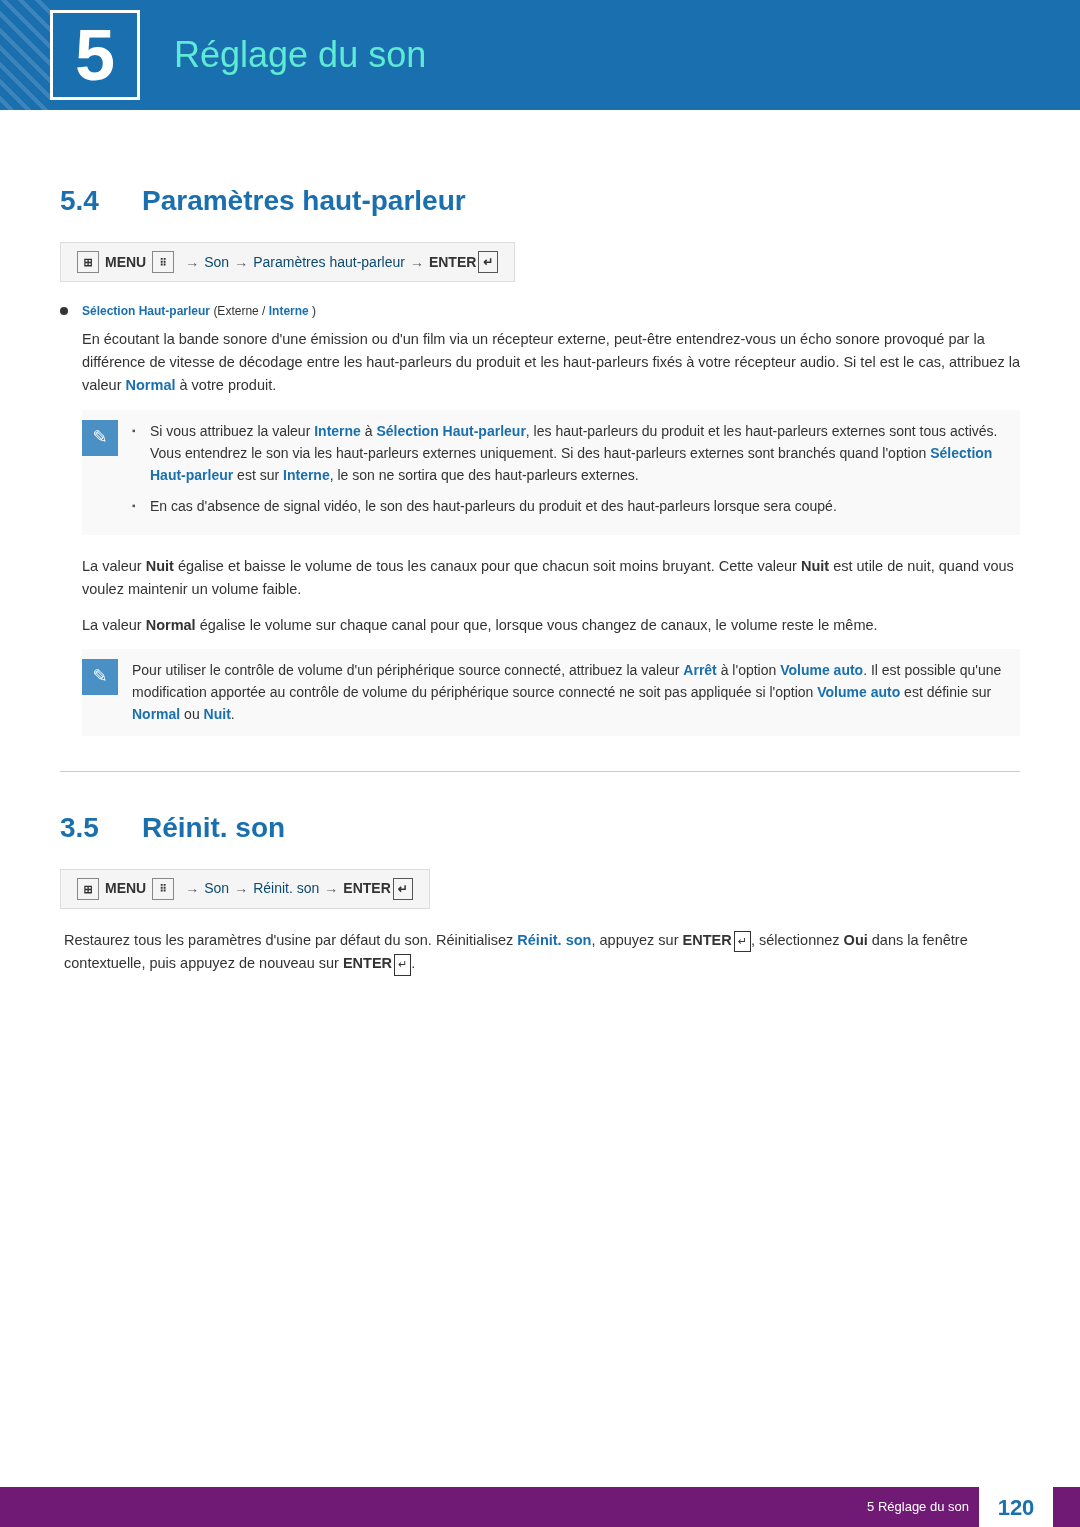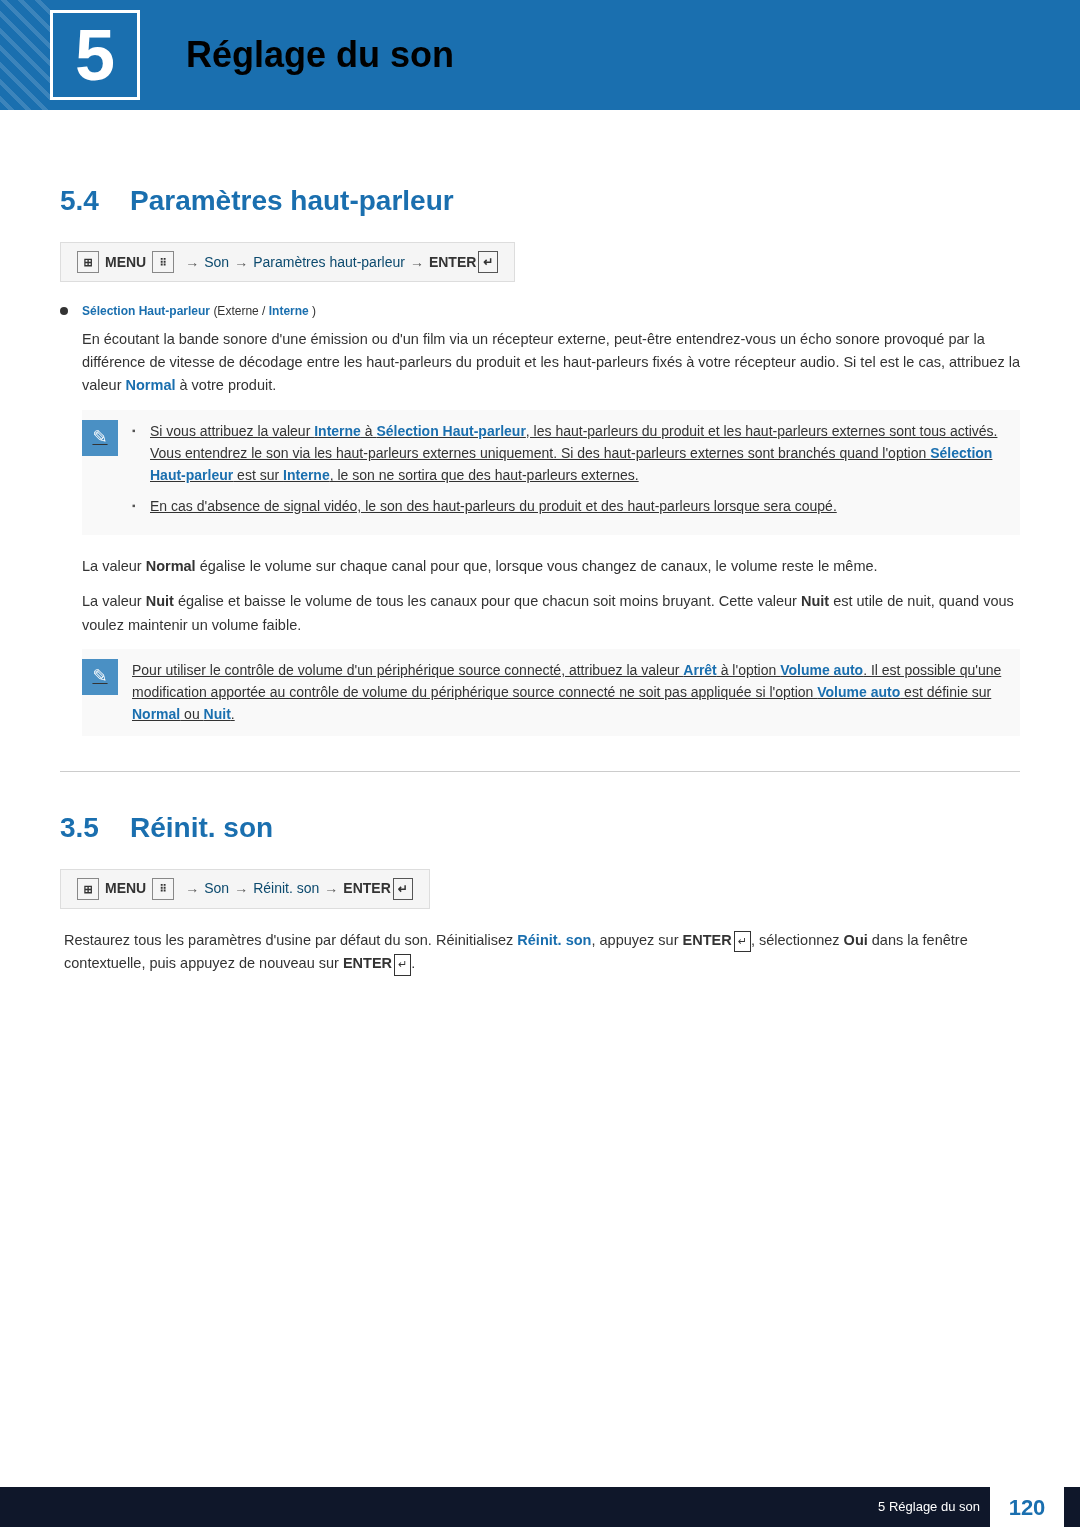--- a/index.html
+++ b/index.html
@@ -34,24 +34,24 @@
       width: 90px;
       height: 90px;
       display: flex;
       align-items: center;
       justify-content: center;
       border: 3px solid #ffffff;
       flex-shrink: 0;
     }
 
     .header-title {
-      color: #000000;
+      color: #5eead4;
       font-size: 36px;
-      font-weight: bold;
-      margin-left: 46px;
+      font-weight: normal;
+      margin-left: 34px;
     }
 
     
     .stripe-decoration {
       position: absolute;
       top: 0;
       left: 0;
       width: 50px;
       height: 110px;
       overflow: hidden;
@@ -76,20 +76,21 @@
     .content {
       padding: 40px 60px 60px 60px;
     }
 
     
     .section-heading {
       display: flex;
       align-items: flex-start;
       margin-bottom: 20px;
       margin-top: 30px;
+      gap: 12px;
     }
 
     .section-number {
       color: #1a6faf;
       font-size: 28px;
       font-weight: bold;
       min-width: 70px;
     }
 
     .section-title {
@@ -185,21 +186,20 @@
     }
 
     
     .note-box {
       display: flex;
       align-items: flex-start;
       background: #f9f9f9;
       border-left: none;
       margin: 10px 0 10px 22px;
       padding: 10px 0;
-      text-decoration: underline;
     }
 
     .note-icon {
       width: 36px;
       height: 36px;
       background: #4a90c4;
       flex-shrink: 0;
       margin-right: 14px;
       display: flex;
       align-items: center;
@@ -250,25 +250,25 @@
       margin: 35px 0;
     }
 
     
     .page-footer {
       position: fixed;
       bottom: 0;
       left: 0;
       width: 1080px;
       height: 40px;
-      background: #0f172a;
+      background: #701a75;
       display: flex;
       align-items: center;
       justify-content: flex-end;
-      padding: 0 16px;
+      padding: 0 27px;
     }
 
     .footer-text {
       color: #ffffff;
       font-size: 13px;
       margin-right: 10px;
     }
 
     .footer-page-number {
       background: #ffffff;
@@ -338,24 +338,24 @@
           <li>
             En cas d'absence de signal vidéo, le son des haut-parleurs du produit et des haut-parleurs lorsque sera coupé.
           </li>
         </ul>
       </div>
     </div>
   </div>
 
   <div class="bullet-section">
     <div class="bullet-body">
+      La valeur <span class="inline-bold">Nuit</span> égalise et baisse le volume de tous les canaux pour que chacun soit moins bruyant. Cette valeur <span class="inline-bold">Nuit</span> est utile de nuit, quand vous voulez maintenir un volume faible.
+    </div>
+    <div class="bullet-body">
       La valeur <span class="inline-bold">Normal</span> égalise le volume sur chaque canal pour que, lorsque vous changez de canaux, le volume reste le même.
-    </div>
-    <div class="bullet-body">
-      La valeur <span class="inline-bold">Nuit</span> égalise et baisse le volume de tous les canaux pour que chacun soit moins bruyant. Cette valeur <span class="inline-bold">Nuit</span> est utile de nuit, quand vous voulez maintenir un volume faible.
     </div>
 
     <div class="note-box">
       <div class="note-icon"></div>
       <div class="note-content">
         Pour utiliser le contrôle de volume d'un périphérique source connecté, attribuez la valeur <span class="inline-blue-bold">Arrêt</span> à l'option <span class="inline-blue-bold">Volume auto</span>. Il est possible qu'une modification apportée au contrôle de volume du périphérique source connecté ne soit pas appliquée si l'option <span class="inline-blue-bold">Volume auto</span> est définie sur <span class="inline-blue-bold">Normal</span> ou <span class="inline-blue-bold">Nuit</span>.
       </div>
     </div>
   </div>
 

